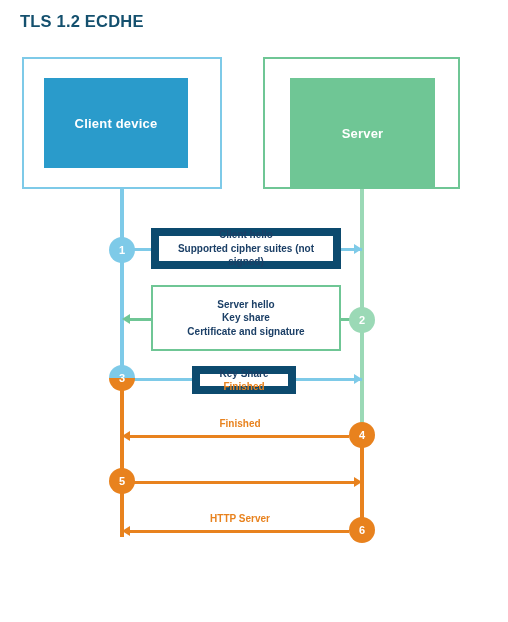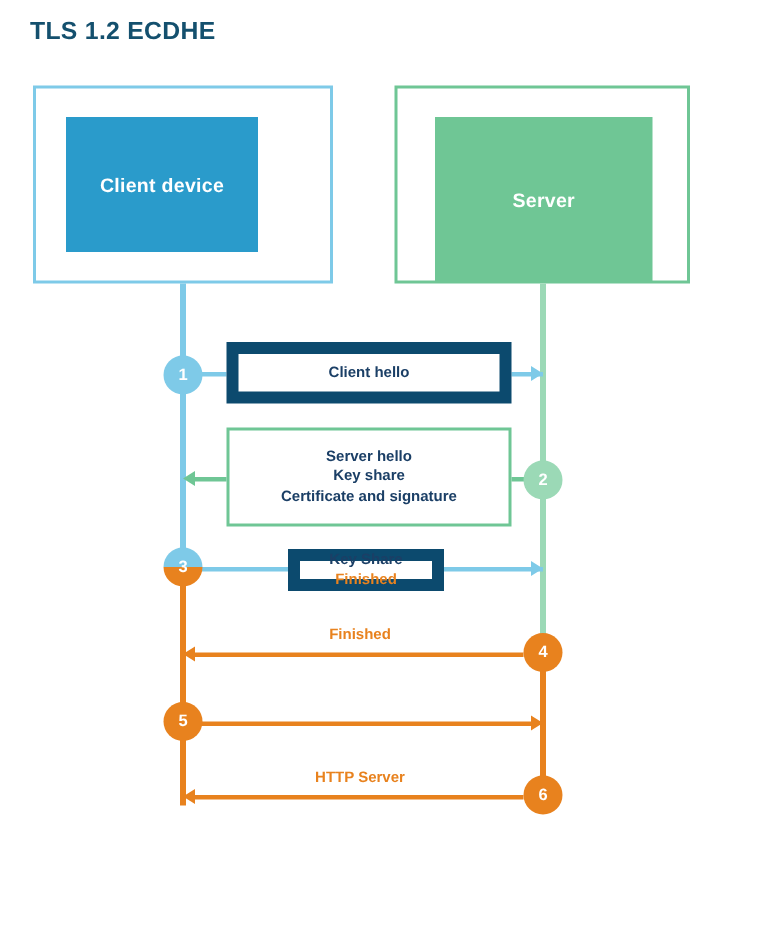--- a/index.html
+++ b/index.html
@@ -47,21 +47,21 @@
     font-size: 13px;
     letter-spacing: 0.2px;
   }
   #client-outer {
     left: 22px; top: 57px;
     width: 200px; height: 132px;
     border: 2px solid #7ECAE8;
   }
   #client-inner {
     left: 44px; top: 78px;
-    width: 128px; height: 90px;
+    width: 144px; height: 90px;
     background: #2A9BCB;
   }
   #server-outer {
     left: 263px; top: 57px;
     width: 197px; height: 132px;
     border: 2px solid #6FC695;
   }
   #server-inner {
     left: 290px; top: 78px;
     width: 145px; height: 110px;
@@ -188,20 +188,21 @@
 
   <div class="lifeline green" style="left:360px; top:189px; height:246px;"></div>
   <div class="lifeline orange" style="left:360px; top:435px; height:102px;"></div>
 
   <div class="seg blue" style="left:122px; top:248px; width:30px;"></div>
   <div class="seg blue" style="left:340px; top:248px; width:22px;"></div>
   <div class="arrowhead right blue" style="left:354px; top:244px;"></div>
 
   <div class="msg-box blue" style="left:151px; top:228px; width:190px; height:41px;">
     <div class="msg-title">Client hello</div>
+    <div class="msg-line">Supported cipher suites (not signed)</div>
   </div>
 
   <div class="step blue" style="left:109px; top:237px;">
     <span>1</span>
   </div>
 
   <div class="seg green" style="left:130px; top:318px; width:22px;"></div>
   <div class="arrowhead left green" style="left:122px; top:314px;"></div>
   <div class="seg green" style="left:340px; top:318px; width:22px;"></div>
 

